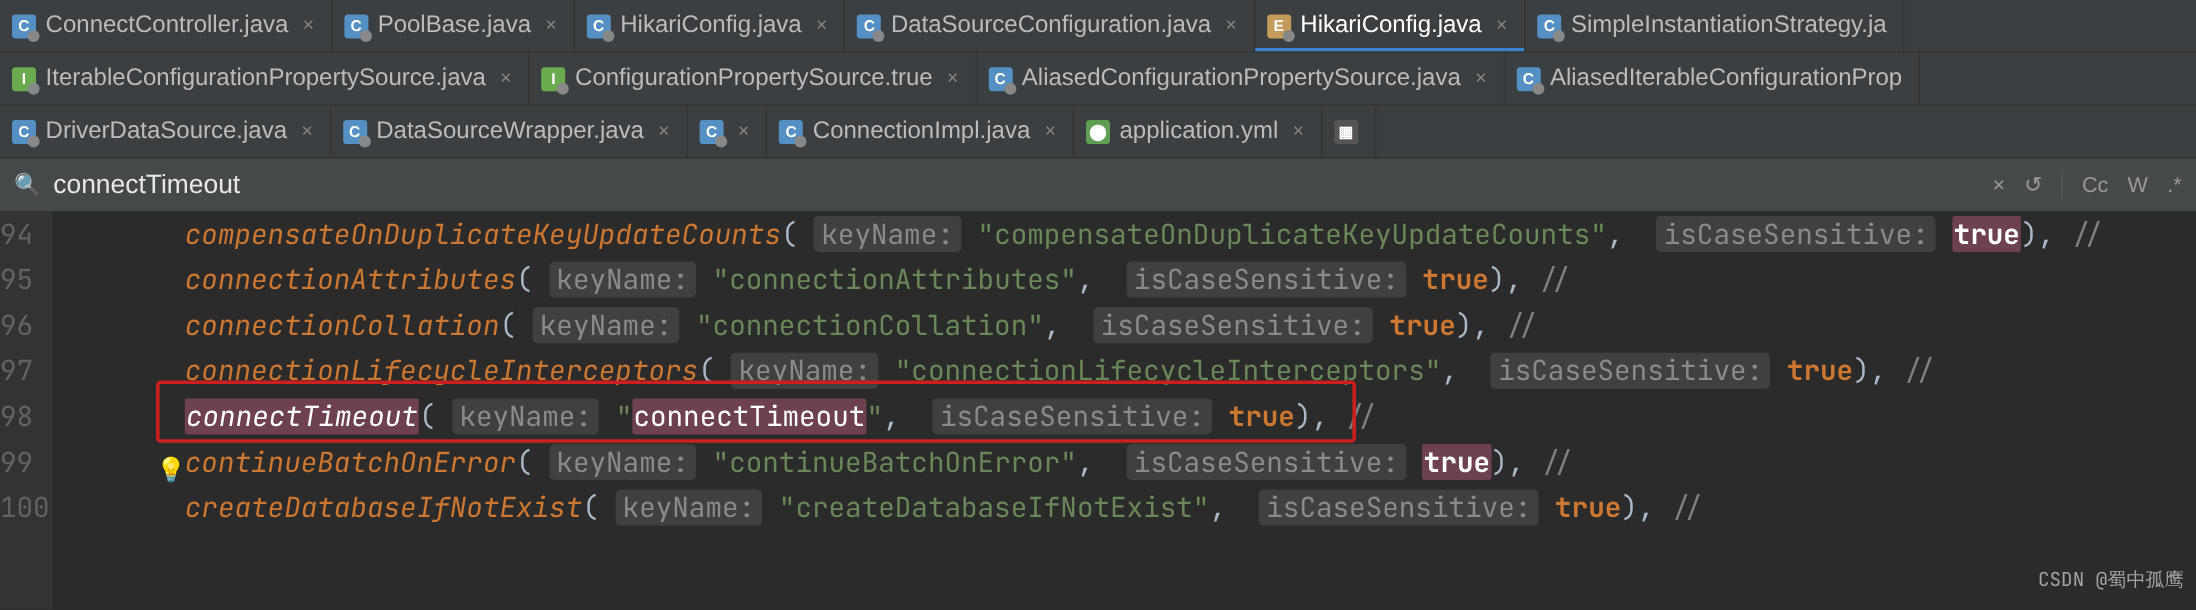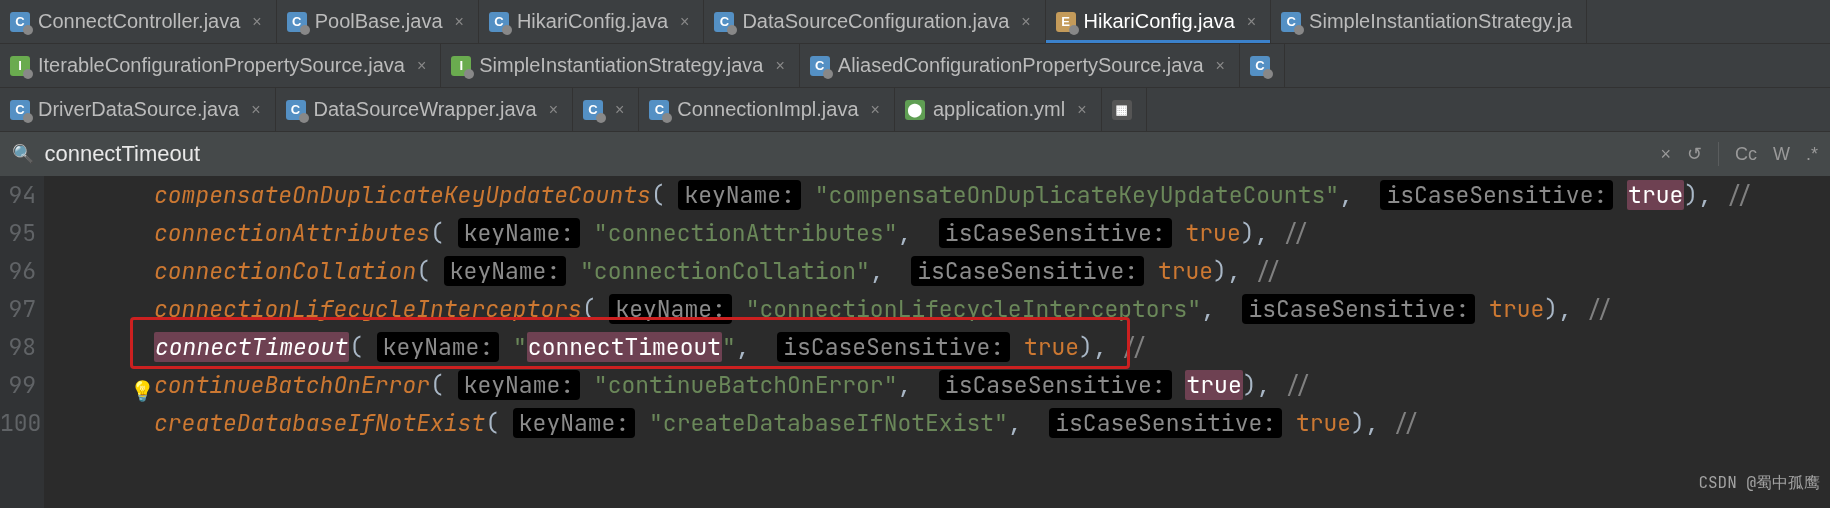--- a/index.html
+++ b/index.html
@@ -110,46 +110,45 @@
     display: flex;
     font-family: "JetBrains Mono", Menlo, Consolas, monospace;
     font-size: 23px;
     line-height: 38px;
     background: #2b2b2b;
     height: calc(508px - 44px*3 - 44px);
     position: relative;
   }
   .gutter {
     width: 44px;
-    text-align: right;
     padding-right: 8px;
     color: #606366;
     background: #313335;
     user-select: none;
   }
   .code {
     position: relative;
     flex: 1;
     white-space: pre;
     overflow: hidden;
   }
   .codeline {
     padding-left: 110px;
     height: 38px;
   }
   .ident { color: #cc7832; font-style: italic; }
   .hint {
-    background: #000000;
+    background: #404040;
     color: #8a8a8a;
     border-radius: 4px;
     padding: 0 6px;
     font-style: normal;
   }
   .str { color: #6a8759; }
-  .kw { color: #cc7832; }
+  .kw { color: #cc7832; font-weight: bold; }
   .punc { color: #a9b7c6; }
   .comment { color: #808080; }
   .hl {
     background: #6e4152;
     color: #ffffff;
     border-radius: 2px;
     padding: 0 1px;
   }
   .redbox {
     position: absolute;
@@ -207,30 +206,31 @@
       </div>
     </div>
     <div class="tabbar">
       <div class="tab">
         <span class="icon icon-interface">I<span class="lock"></span></span>
         <span>IterableConfigurationPropertySource.java</span>
         <span class="close">×</span>
       </div>
       <div class="tab">
         <span class="icon icon-interface">I<span class="lock"></span></span>
-        <span>SimpleInstantiationStrategy.java</span>
+        <span>ConfigurationPropertySource.true</span>
         <span class="close">×</span>
       </div>
       <div class="tab">
         <span class="icon icon-class">C<span class="lock"></span></span>
         <span>AliasedConfigurationPropertySource.java</span>
         <span class="close">×</span>
       </div>
       <div class="tab">
         <span class="icon icon-class">C<span class="lock"></span></span>
+        <span>AliasedIterableConfigurationProp</span>
       </div>
     </div>
     <div class="tabbar">
       <div class="tab">
         <span class="icon icon-class">C<span class="lock"></span></span>
         <span>DriverDataSource.java</span>
         <span class="close">×</span>
       </div>
       <div class="tab">
         <span class="icon icon-class">C<span class="lock"></span></span>

